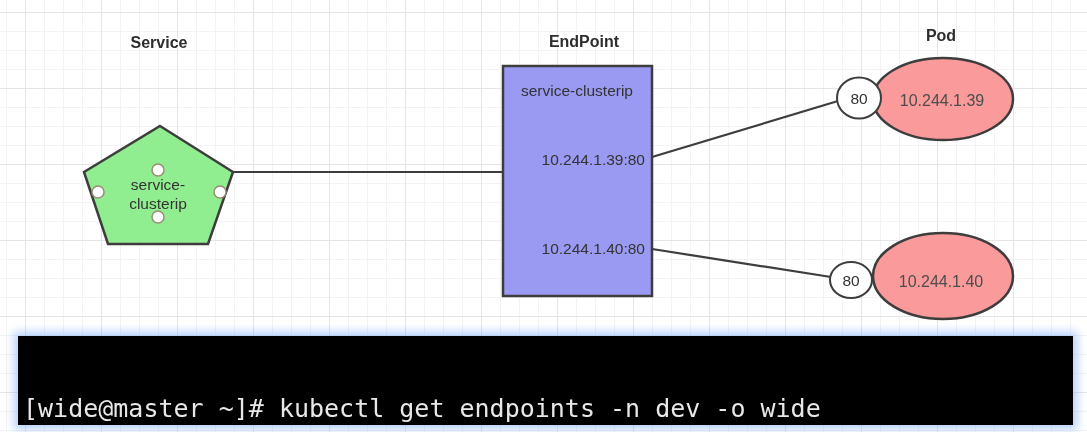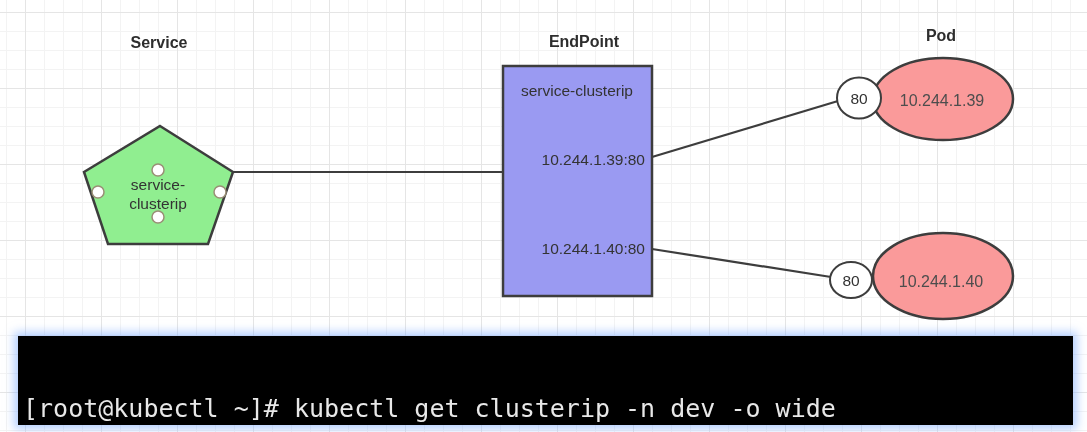--- a/index.html
+++ b/index.html
@@ -74,20 +74,20 @@
     <g>
       <ellipse class="shape" cx="943" cy="276" rx="70" ry="43" fill="#fa9a9a"></ellipse>
       <text class="pod-text" x="941" y="287" text-anchor="middle">10.244.1.40</text>
       <ellipse cx="851" cy="280" rx="21" ry="18" fill="#ffffff" stroke="#3d3d3d" stroke-width="2"></ellipse>
       <text class="node-text" x="851" y="286" text-anchor="middle">80</text>
     </g>
     <text class="node-title" x="941" y="41" text-anchor="middle">Pod</text>
   </svg>
 
   <div id="terminal">
-    <div class="t-line"><span>[root@kubectl ~]# </span><span>kubectl get clusterip -n dev -o wide</span></div>
+    <div class="t-line"><span>[wide@master ~]# </span><span>kubectl get endpoints -n dev -o wide</span></div>
 
     
 
     
   </div>
 
 </div>
 
 </body></html>

